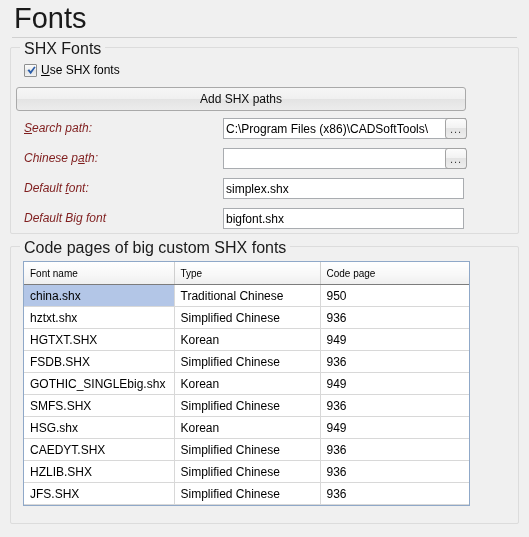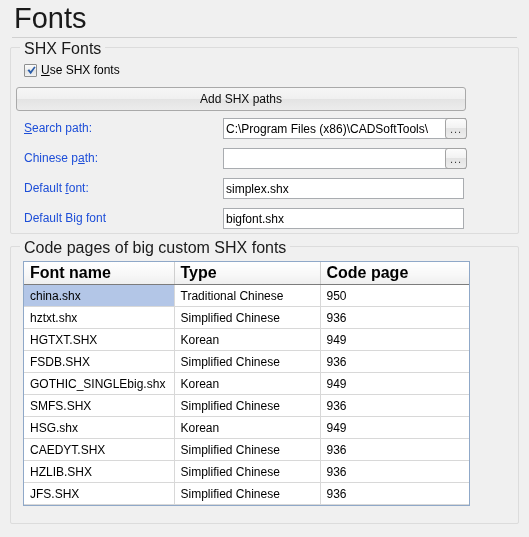--- a/index.html
+++ b/index.html
@@ -126,22 +126,23 @@
     position: absolute;
     left: 0;
     width: 100%;
     height: 22px;
   }
   .form-label {
     position: absolute;
     left: 13px;
     top: 3px;
     font-size: 12px;
-    color: #1d4ed8;
-    white-space: nowrap;
+    color: #7f1d1d;
+    white-space: nowrap;
+    font-style: italic;
   }
   .form-input {
     position: absolute;
     box-sizing: border-box;
     height: 21px;
     border: 1px solid #a9acb0;
     background: #ffffff;
     font-family: "Liberation Sans", sans-serif;
     font-size: 12px;
     color: #000;
@@ -192,22 +193,22 @@
     width: 100%;
     table-layout: fixed;
     font-size: 12px;
   }
   table.grid th {
     height: 22px;
     background: linear-gradient(to bottom, #ffffff 0%, #f7f7f7 60%, #efefef 100%);
     border-right: 1px solid #cfcfcf;
     border-bottom: 1px solid #7c7c7c;
     text-align: left;
-    font-weight: bold;
-    font-size: 16px;
+    font-weight: normal;
+    font-size: 10px;
     color: #000;
     padding: 0 0 0 6px;
     white-space: nowrap;
   }
   table.grid th:last-child { border-right: none; }
   table.grid td {
     height: 21px;
     border-right: 1px solid #d8d8d8;
     border-bottom: 1px solid #d8d8d8;
     padding: 0 0 0 6px;

